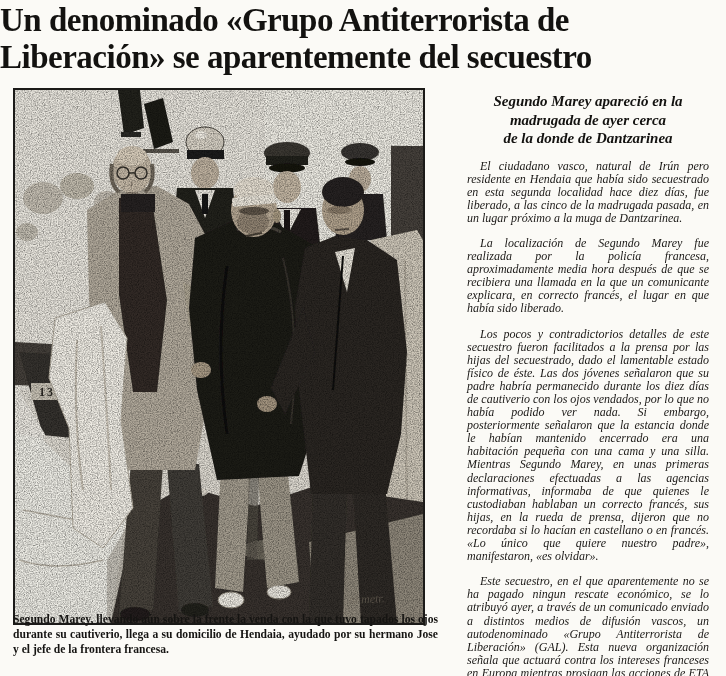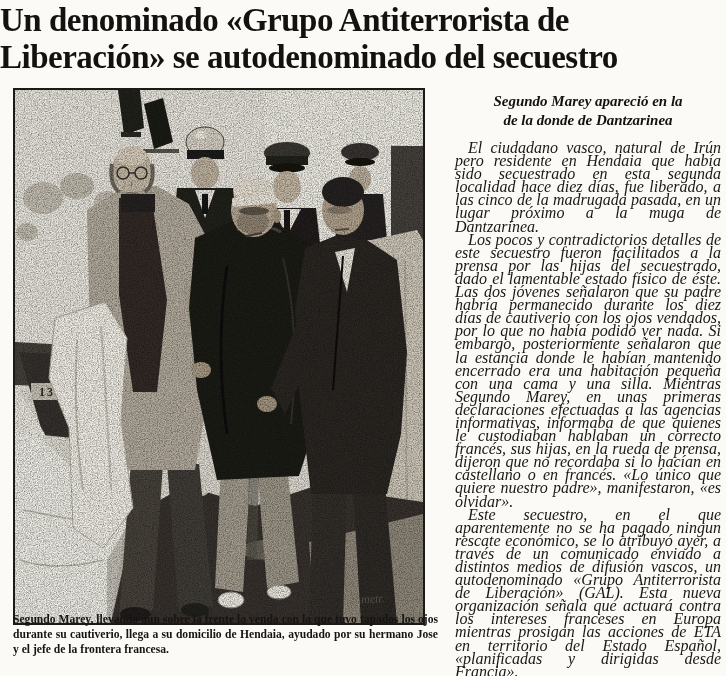--- a/index.html
+++ b/index.html
@@ -24,32 +24,32 @@
     font-weight:700;font-size:11.6px;line-height:15px;text-align:justify;
     color:#151412;
   }
   .article{position:absolute;left:455px;top:90px;width:266px;font-style:italic;}
   .subhead{
     margin:2px 0 12px;font-weight:700;font-size:15px;line-height:18.5px;
     text-align:center;color:#131210;
   }
   .subhead span{display:block;}
   .article p{
-    margin:0;font-size:16px;line-height:13.1px;text-align:justify;
+    margin:12px;font-size:12px;line-height:13.1px;text-align:justify;
     text-indent:13px;color:#1a1816;
   }
 </style>
 </head>
 <body>
 
 <div class="page">
 
   <h1 class="headline">
     <span class="hl">Un denominado «Grupo Antiterrorista de</span>
-    <span class="hl">Liberación» se autodenominado del secuestro</span>
+    <span class="hl">Liberación» se aparentemente del secuestro</span>
   </h1>
 
   <figure class="photo">
     <div class="photo-frame">
       <svg width="408" height="533" viewBox="0 0 408 533" xmlns="http://www.w3.org/2000/svg">
         <defs>
           <filter id="soften" x="-2%" y="-2%" width="104%" height="104%">
             <feGaussianBlur stdDeviation="0.7"></feGaussianBlur>
           </filter>
           <filter id="grain" x="0%" y="0%" width="100%" height="100%">
@@ -208,20 +208,22 @@
         <rect width="408" height="533" filter="url(#grain)" opacity="0.5"></rect>
       </svg>
     </div>
   </figure>
 
   <p class="caption">Segundo Marey, llevando aún sobre la frente la venda con la que tuvo tapados los ojos durante su cautiverio, llega a su domicilio de Hendaia, ayudado por su hermano Jose y el jefe de la frontera francesa.</p>
 
   <div class="article">
     <h2 class="subhead">
       <span>Segundo Marey apareció en la</span>
+      <span>madrugada de ayer cerca</span>
       <span>de la donde de Dantzarinea</span>
     </h2>
     <p>El ciudadano vasco, natural de Irún pero residente en Hendaia que había sido secuestrado en esta segunda localidad hace diez días, fue liberado, a las cinco de la madrugada pasada, en un lugar próximo a la muga de Dantzarinea.</p>
+    <p>La localización de Segundo Marey fue realizada por la policía francesa, aproximadamente media hora después de que se recibiera una llamada en la que un comunicante explicara, en correcto francés, el lugar en que había sido liberado.</p>
     <p>Los pocos y contradictorios detalles de este secuestro fueron facilitados a la prensa por las hijas del secuestrado, dado el lamentable estado físico de éste. Las dos jóvenes señalaron que su padre habría permanecido durante los diez días de cautiverio con los ojos vendados, por lo que no había podido ver nada. Si embargo, posteriormente señalaron que la estancia donde le habían mantenido encerrado era una habitación pequeña con una cama y una silla. Mientras Segundo Marey, en unas primeras declaraciones efectuadas a las agencias informativas, informaba de que quienes le custodiaban hablaban un correcto francés, sus hijas, en la rueda de prensa, dijeron que no recordaba si lo hacían en castellano o en francés. «Lo único que quiere nuestro padre», manifestaron, «es olvidar».</p>
     <p>Este secuestro, en el que aparentemente no se ha pagado ningun rescate económico, se lo atribuyó ayer, a través de un comunicado enviado a distintos medios de difusión vascos, un autodenominado «Grupo Antiterrorista de Liberación» (GAL). Esta nueva organización señala que actuará contra los intereses franceses en Europa mientras prosigan las acciones de ETA en territorio del Estado Español, «planificadas y dirigidas desde Francia».</p>
   </div>
 
 </div>
 
 </body></html>

